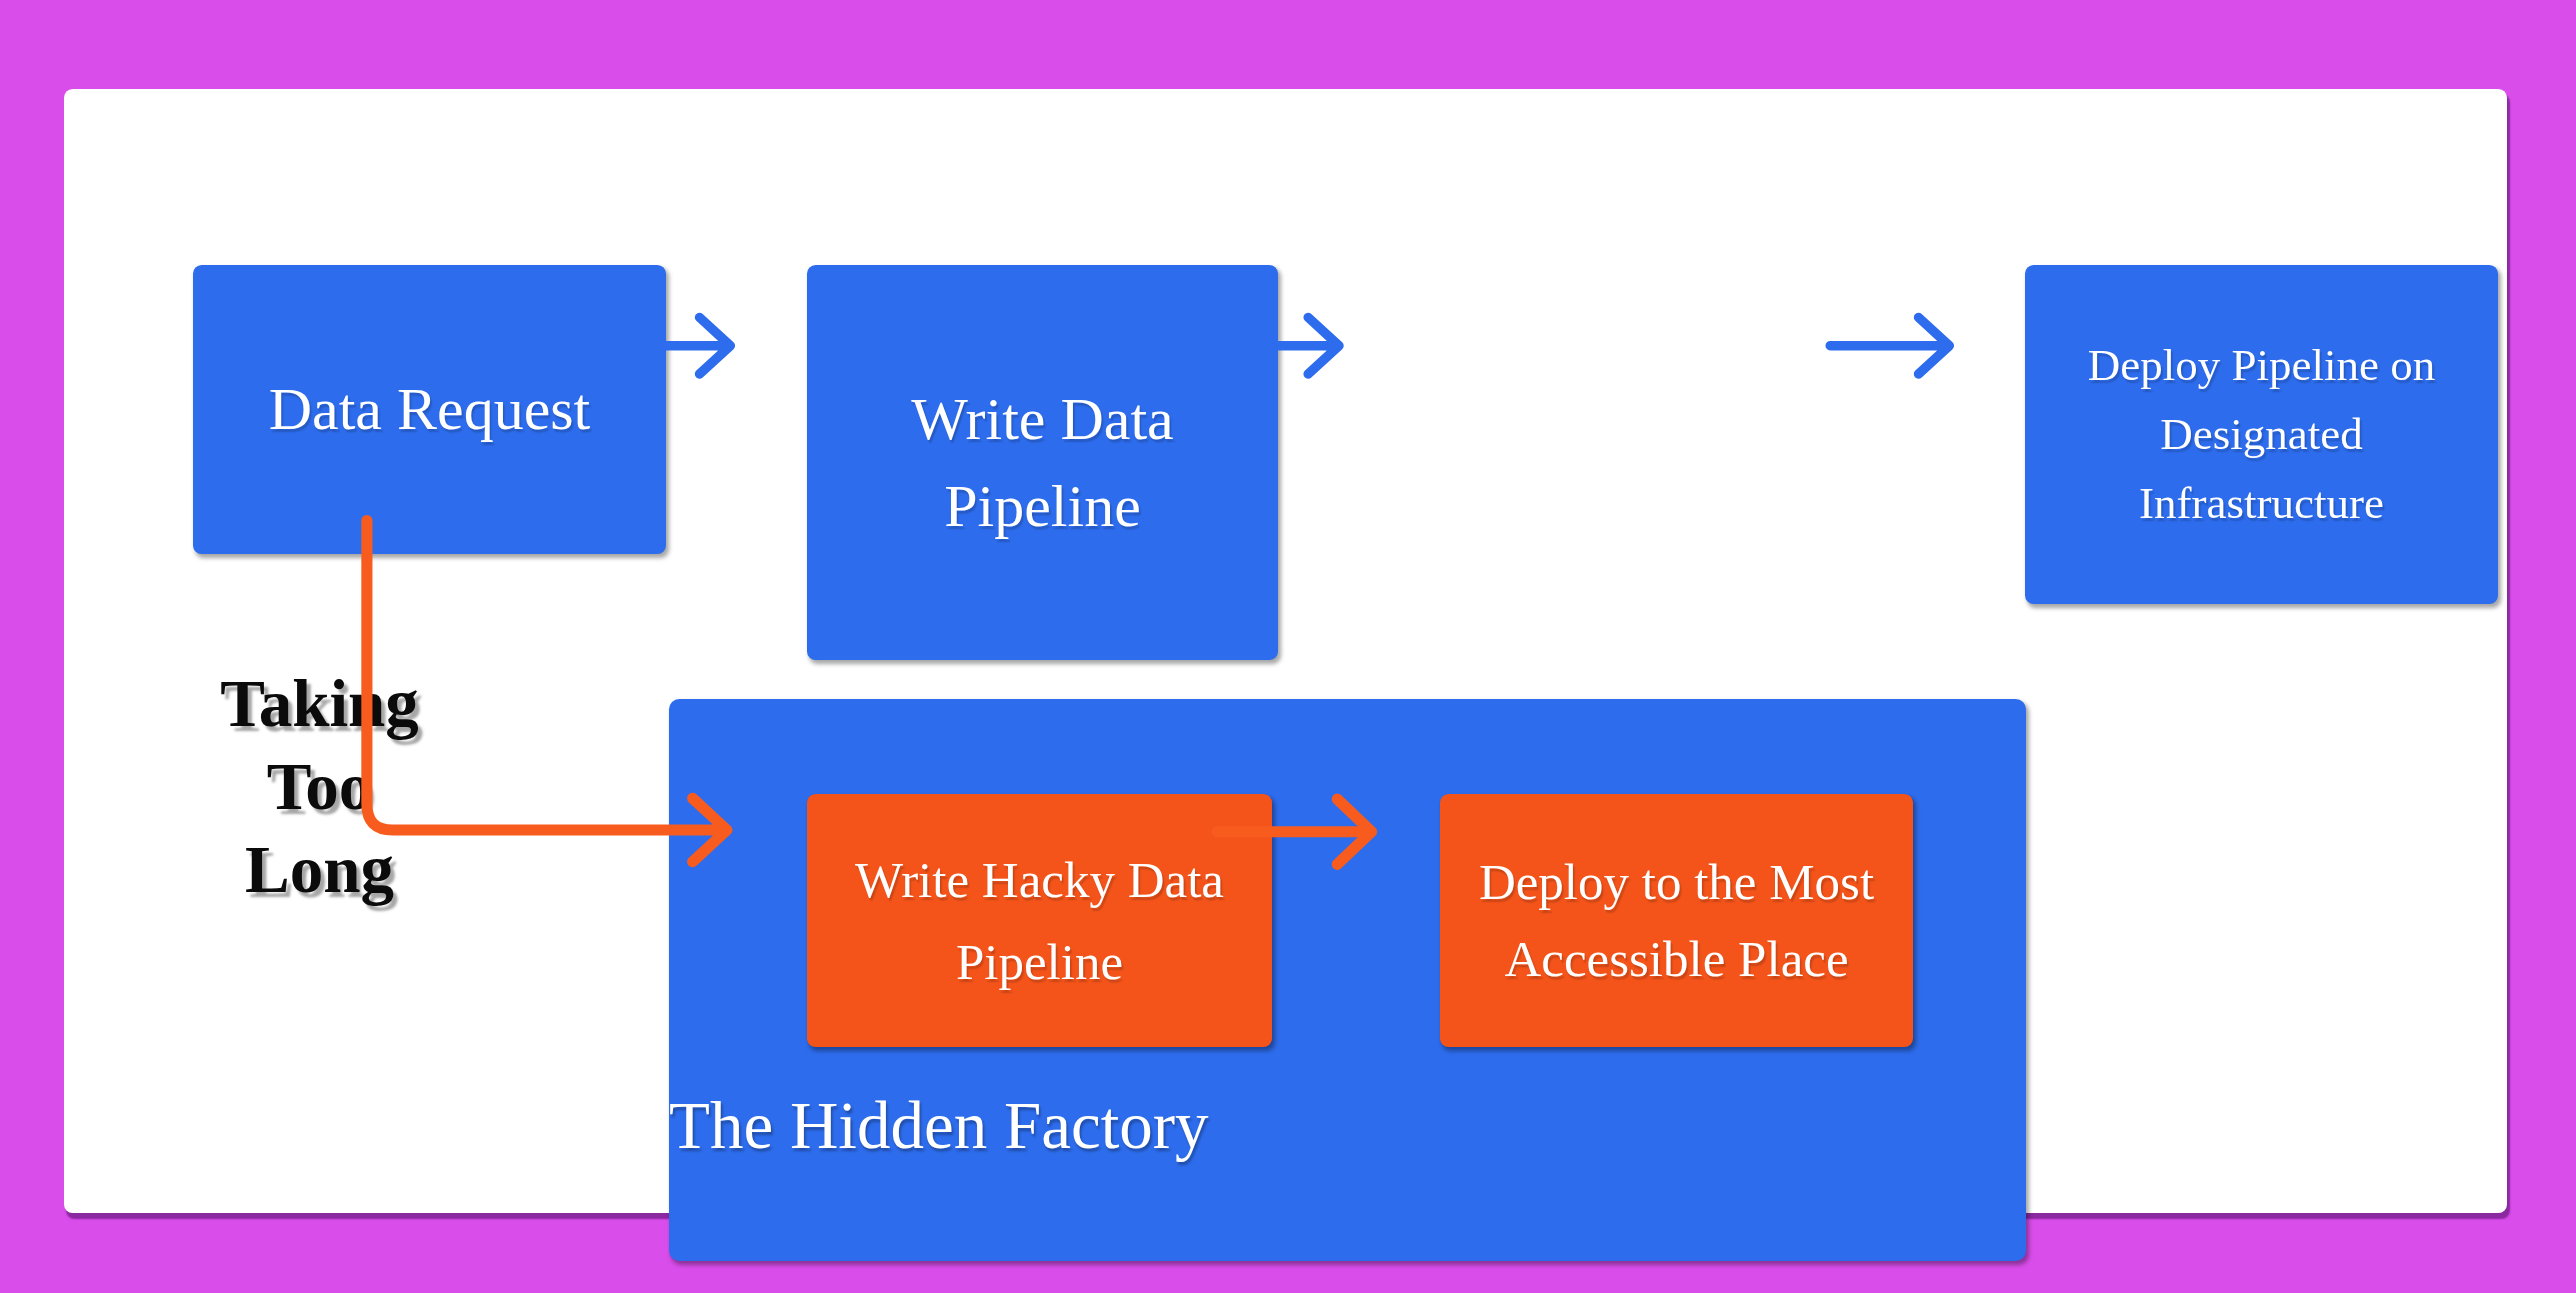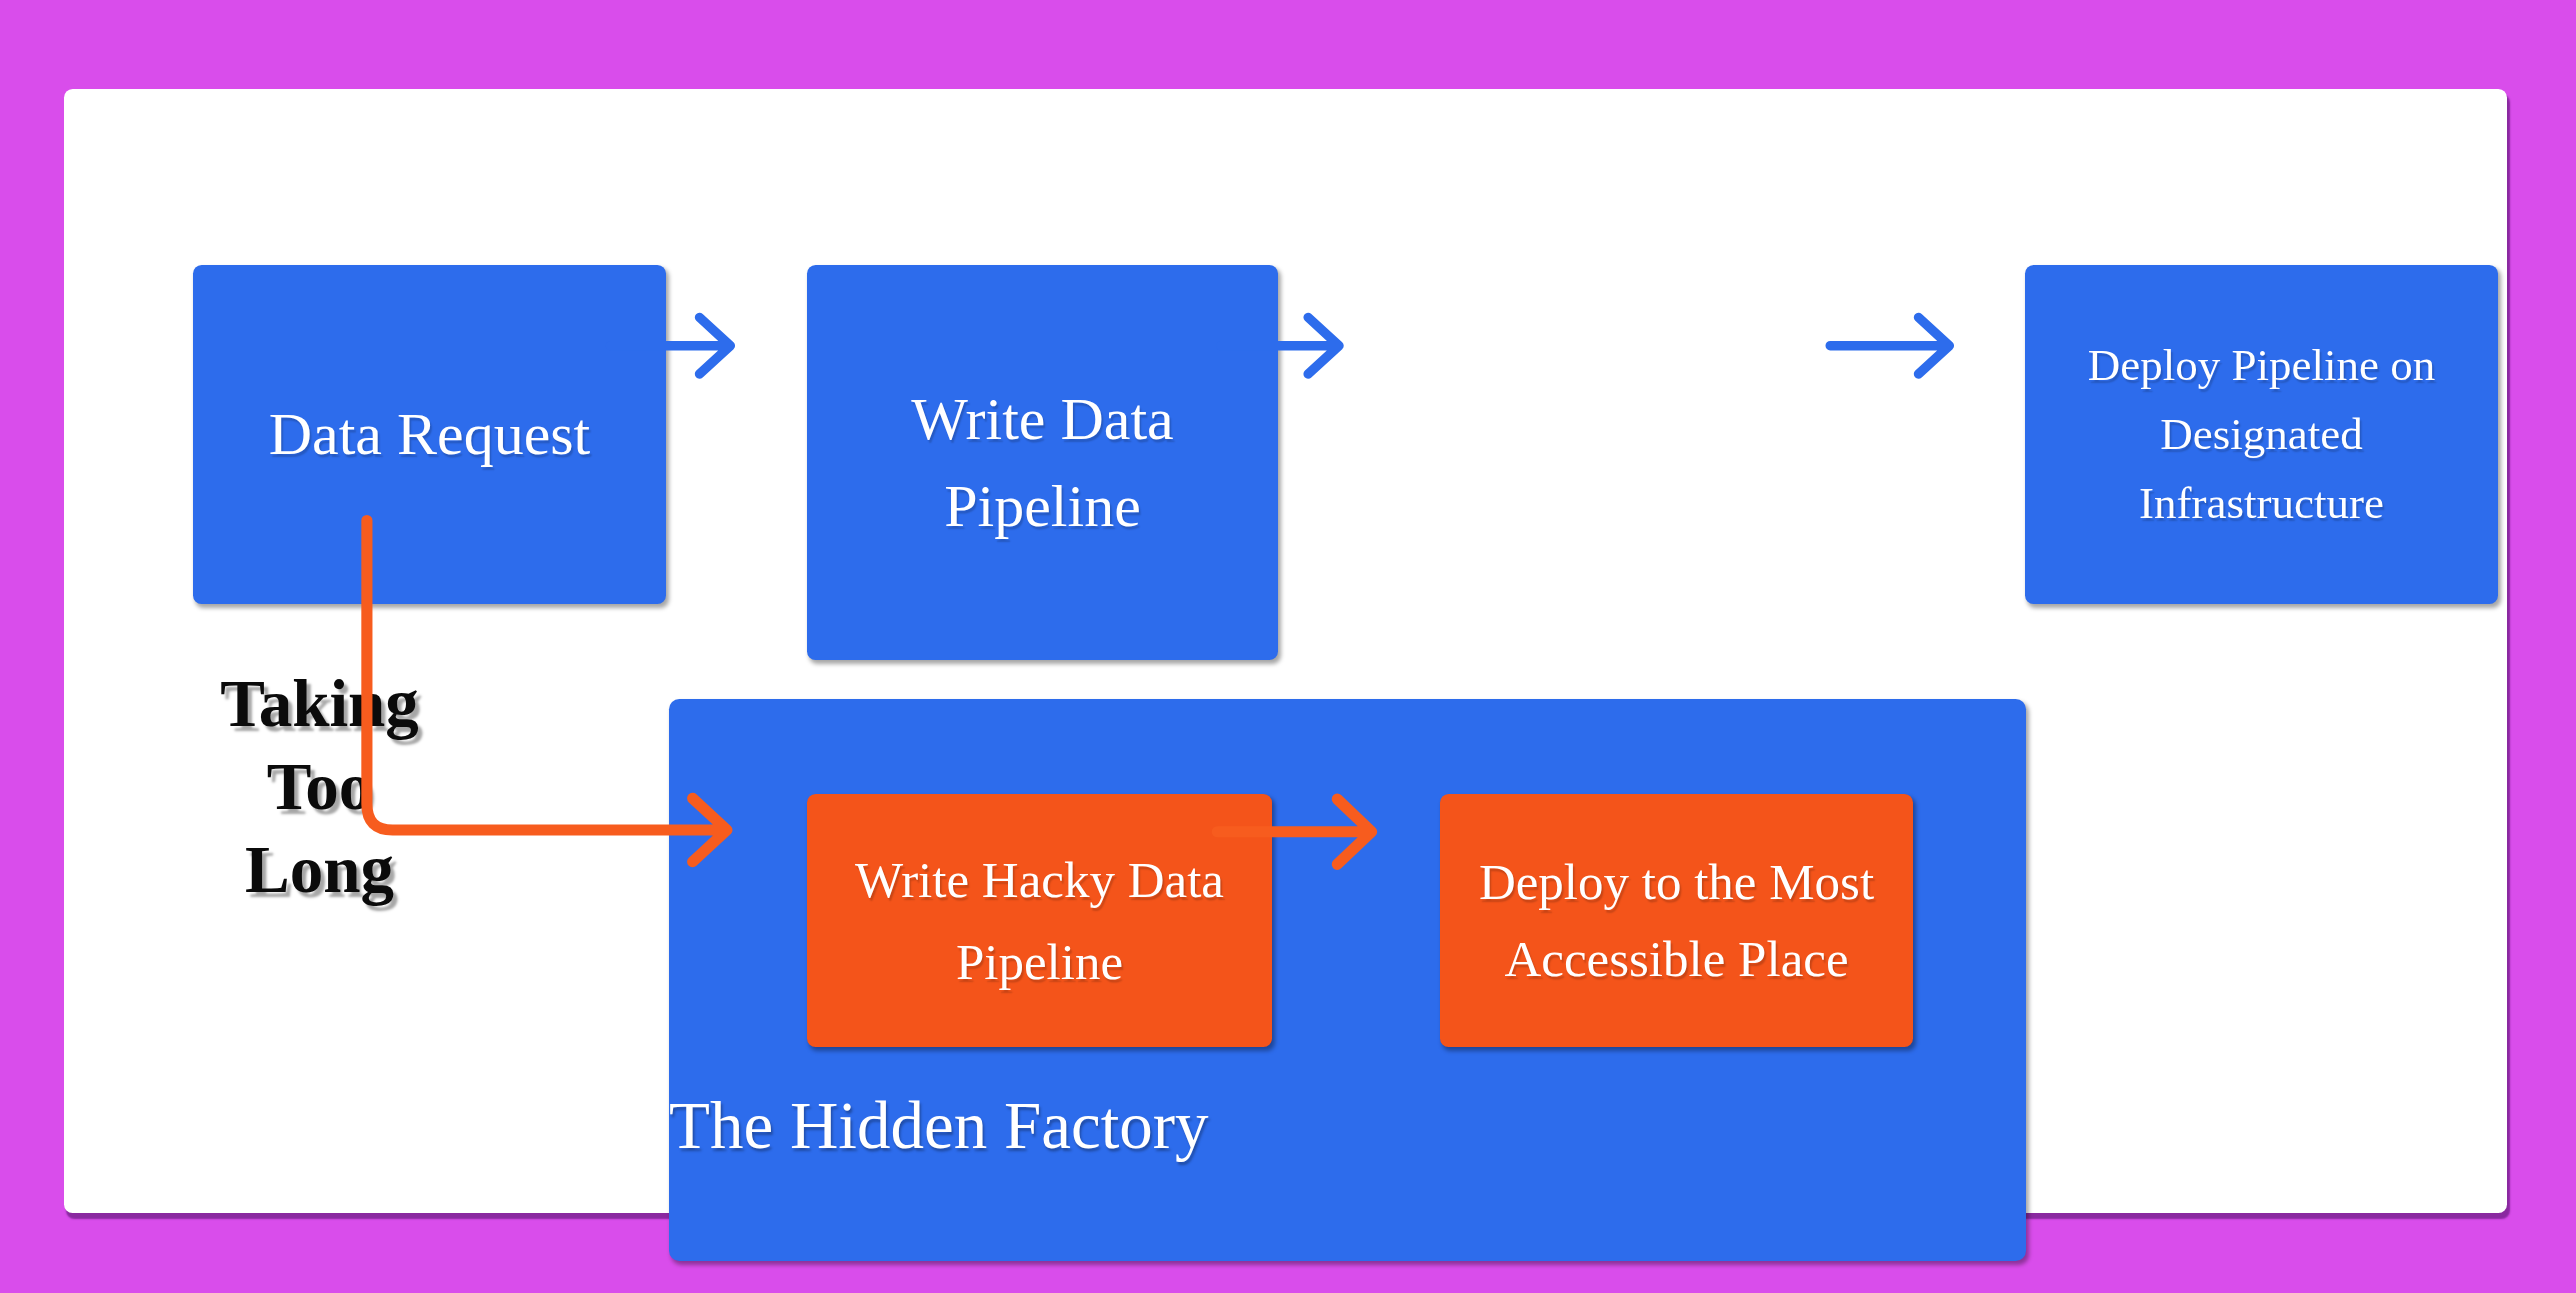--- a/index.html
+++ b/index.html
@@ -15,21 +15,21 @@
   }
   .node{
     position:absolute;display:flex;align-items:center;justify-content:center;
     text-align:center;border-radius:8.6px;color:var(--text-white,#fff);
     box-shadow:2.6px 3.4px 4.3px rgba(0,0,0,0.35);
   }
   .node .lbl{text-shadow:1.7px 2.6px 1.7px rgba(0,0,0,0.18);}
   .blue{background:var(--box-blue,#2d6cec);}
   .orange{background:var(--box-orange,#f4541a);}
   
-  #node-data-request      {left:129px; top:176px;width:473px;height:339px;font-size:60px;line-height:87px;padding:0 34px;box-sizing:border-box;}
+  #node-data-request      {left:129px; top:176px;width:473px;height:289px;font-size:60px;line-height:87px;padding:0 34px;box-sizing:border-box;}
   #node-write-pipeline    {left:743px; top:176px;width:471px;height:395px;font-size:60px;line-height:87px;padding:0 34px;box-sizing:border-box;}
   #node-quality-checks    {left:1350px;top:176px;width:473px;height:339px;font-size:60px;line-height:87px;padding:0 34px;box-sizing:border-box;}
   #node-deploy-pipeline   {left:1961px;top:176px;width:473px;height:339px;font-size:45px;line-height:69px;padding:0 34px;box-sizing:border-box;}
   
   #node-hidden-factory    {left:605px;top:610px;width:1357px;height:562px;border-radius:10.3px;background:var(--box-blue,#2d6cec);box-shadow:2.6px 3.4px 4.3px rgba(0,0,0,0.35);position:absolute;}
   #hidden-factory-caption {position:absolute;left:605px;top:996px;width:1357px;font-size:67px;line-height:81px;color:var(--text-white,#fff);text-shadow:1.7px 3.4px 2.6px rgba(0,0,0,0.3);}
   #node-write-hacky       {left:743px; top:705px;width:465px;height:253px;font-size:51px;line-height:82px;padding:0 21.4px;box-sizing:border-box;}
   #node-deploy-accessible {left:1376px;top:705px;width:473px;height:253px;font-size:51px;line-height:77px;padding:0 21.4px;box-sizing:border-box;}
   
   #branch-label{

